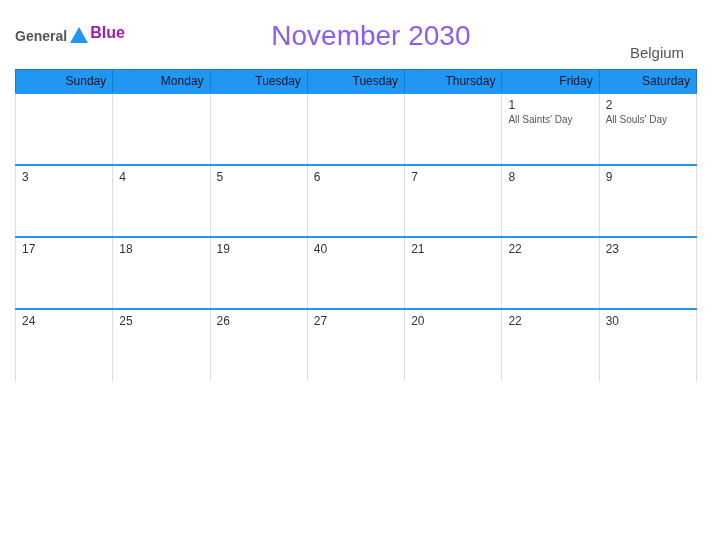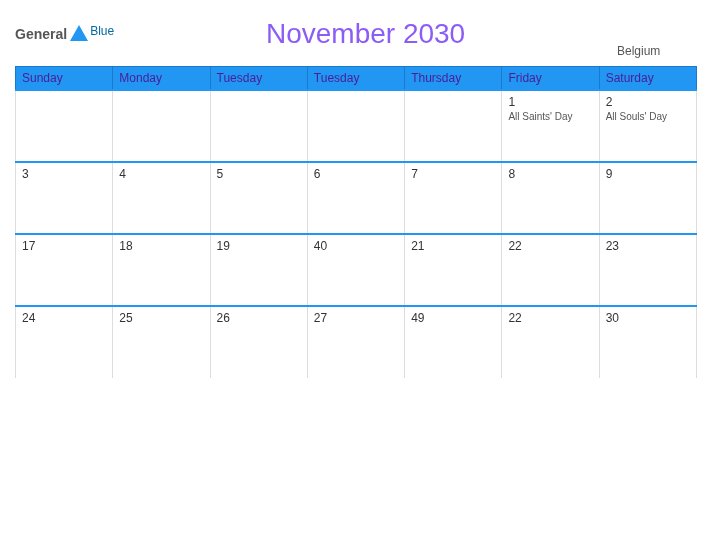--- a/index.html
+++ b/index.html
@@ -26,54 +26,54 @@
       display: flex;
       align-items: center;
       gap: 0;
     }
     .logo-text-general {
       font-size: 14px;
       font-weight: bold;
       color: #555;
     }
     .logo-text-blue {
-      font-size: 12px;
-      font-weight: normal;
-      color: #0369a1;
+      font-size: 16px;
+      font-weight: bold;
+      color: #a21caf;
     }
     .logo-icon {
       width: 22px;
       height: 22px;
       margin-left: 1px;
     }
     .month-title {
       font-size: 28px;
       font-weight: normal;
       color: #8b5cf6;
       text-align: center;
       flex: 1;
     }
     .country {
-      font-size: 12px;
+      font-size: 15px;
       color: #555;
-      text-align: left;
+      text-align: center;
       min-width: 80px;
       margin-top: 34px;
     }
     .calendar-grid {
       width: 100%;
       border-collapse: collapse;
     }
     .calendar-grid th {
       background: #2196F3;
-      color: #4c1d95;
+      color: #0f172a;
       font-size: 12px;
       font-weight: normal;
       padding: 4px 6px;
-      text-align: left;
+      text-align: right;
       border: 1px solid #1a7ac9;
     }
     .calendar-grid td {
       border: 1px solid #ccc;
       vertical-align: top;
       width: calc(100% / 7);
       height: 72px;
       padding: 4px 6px;
       font-size: 12px;
       color: #333;
@@ -206,21 +206,21 @@
           <td>
             <span class="day-num">25</span>
           </td>
           <td>
             <span class="day-num">26</span>
           </td>
           <td>
             <span class="day-num">27</span>
           </td>
           <td>
-            <span class="day-num">49</span>
+            <span class="day-num">20</span>
           </td>
           <td>
             <span class="day-num">22</span>
           </td>
           <td>
             <span class="day-num">30</span>
           </td>
         </tr>
       </tbody>
   </table>

